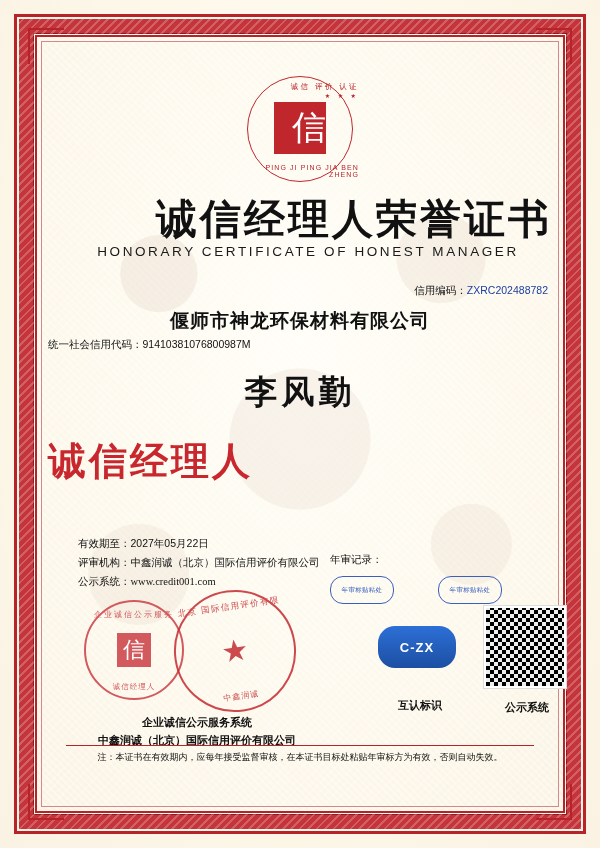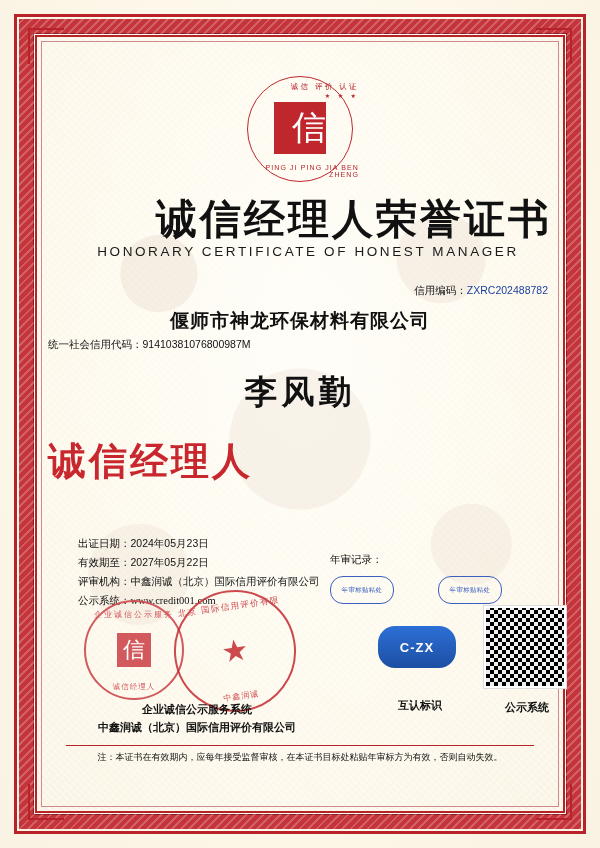--- a/index.html
+++ b/index.html
@@ -220,21 +220,21 @@
     position:absolute;left:0;width:100%;top:9px;text-align:center;
     font-size:8.5px;letter-spacing:1.4px;
     font-family:"Liberation Sans", sans-serif;
   }
   .seal2 .b{
     position:absolute;left:0;width:100%;bottom:8px;text-align:center;
     font-size:8px;letter-spacing:1px;
     font-family:"Liberation Sans", sans-serif;
   }
   .org-lines{
-    position:absolute;left:24px;top:104px;width:250px;text-align:center;
+    position:absolute;left:24px;top:117px;width:250px;text-align:center;
     font-size:11px;color:#111;line-height:18px;font-weight:bold;
     font-family:"Liberation Sans", sans-serif;
   }
 
   .mutual{
     position:absolute;left:330px;top:30px;text-align:center;width:84px;
   }
   .mutual .badge{
     width:78px;height:42px;border-radius:17px;
     background:linear-gradient(#2d6fd6,#1c4fa3);
@@ -304,23 +304,20 @@
       <span class="lbl">信用编码：</span><span>ZXRC202488782</span>
     </div>
 
     <div class="company">偃师市神龙环保材料有限公司</div>
     <div class="uscc">统一社会信用代码：91410381076800987M</div>
     <div class="person">李风勤</div>
     <div class="honor">诚信经理人</div>
 
     <div class="details">
       <div class="row">
-        <span class="k">出证日期：</span><span>2024年05月23日</span>
-      </div>
-      <div class="row">
         <span class="k">有效期至：</span><span>2027年05月22日</span>
       </div>
       <div class="row">
         <span class="k">评审机构：</span><span>中鑫润诚（北京）国际信用评价有限公司</span>
       </div>
       <div class="row">
         <span class="k">公示系统：</span><span class="web">www.credit001.com</span>
       </div>
     </div>
 

